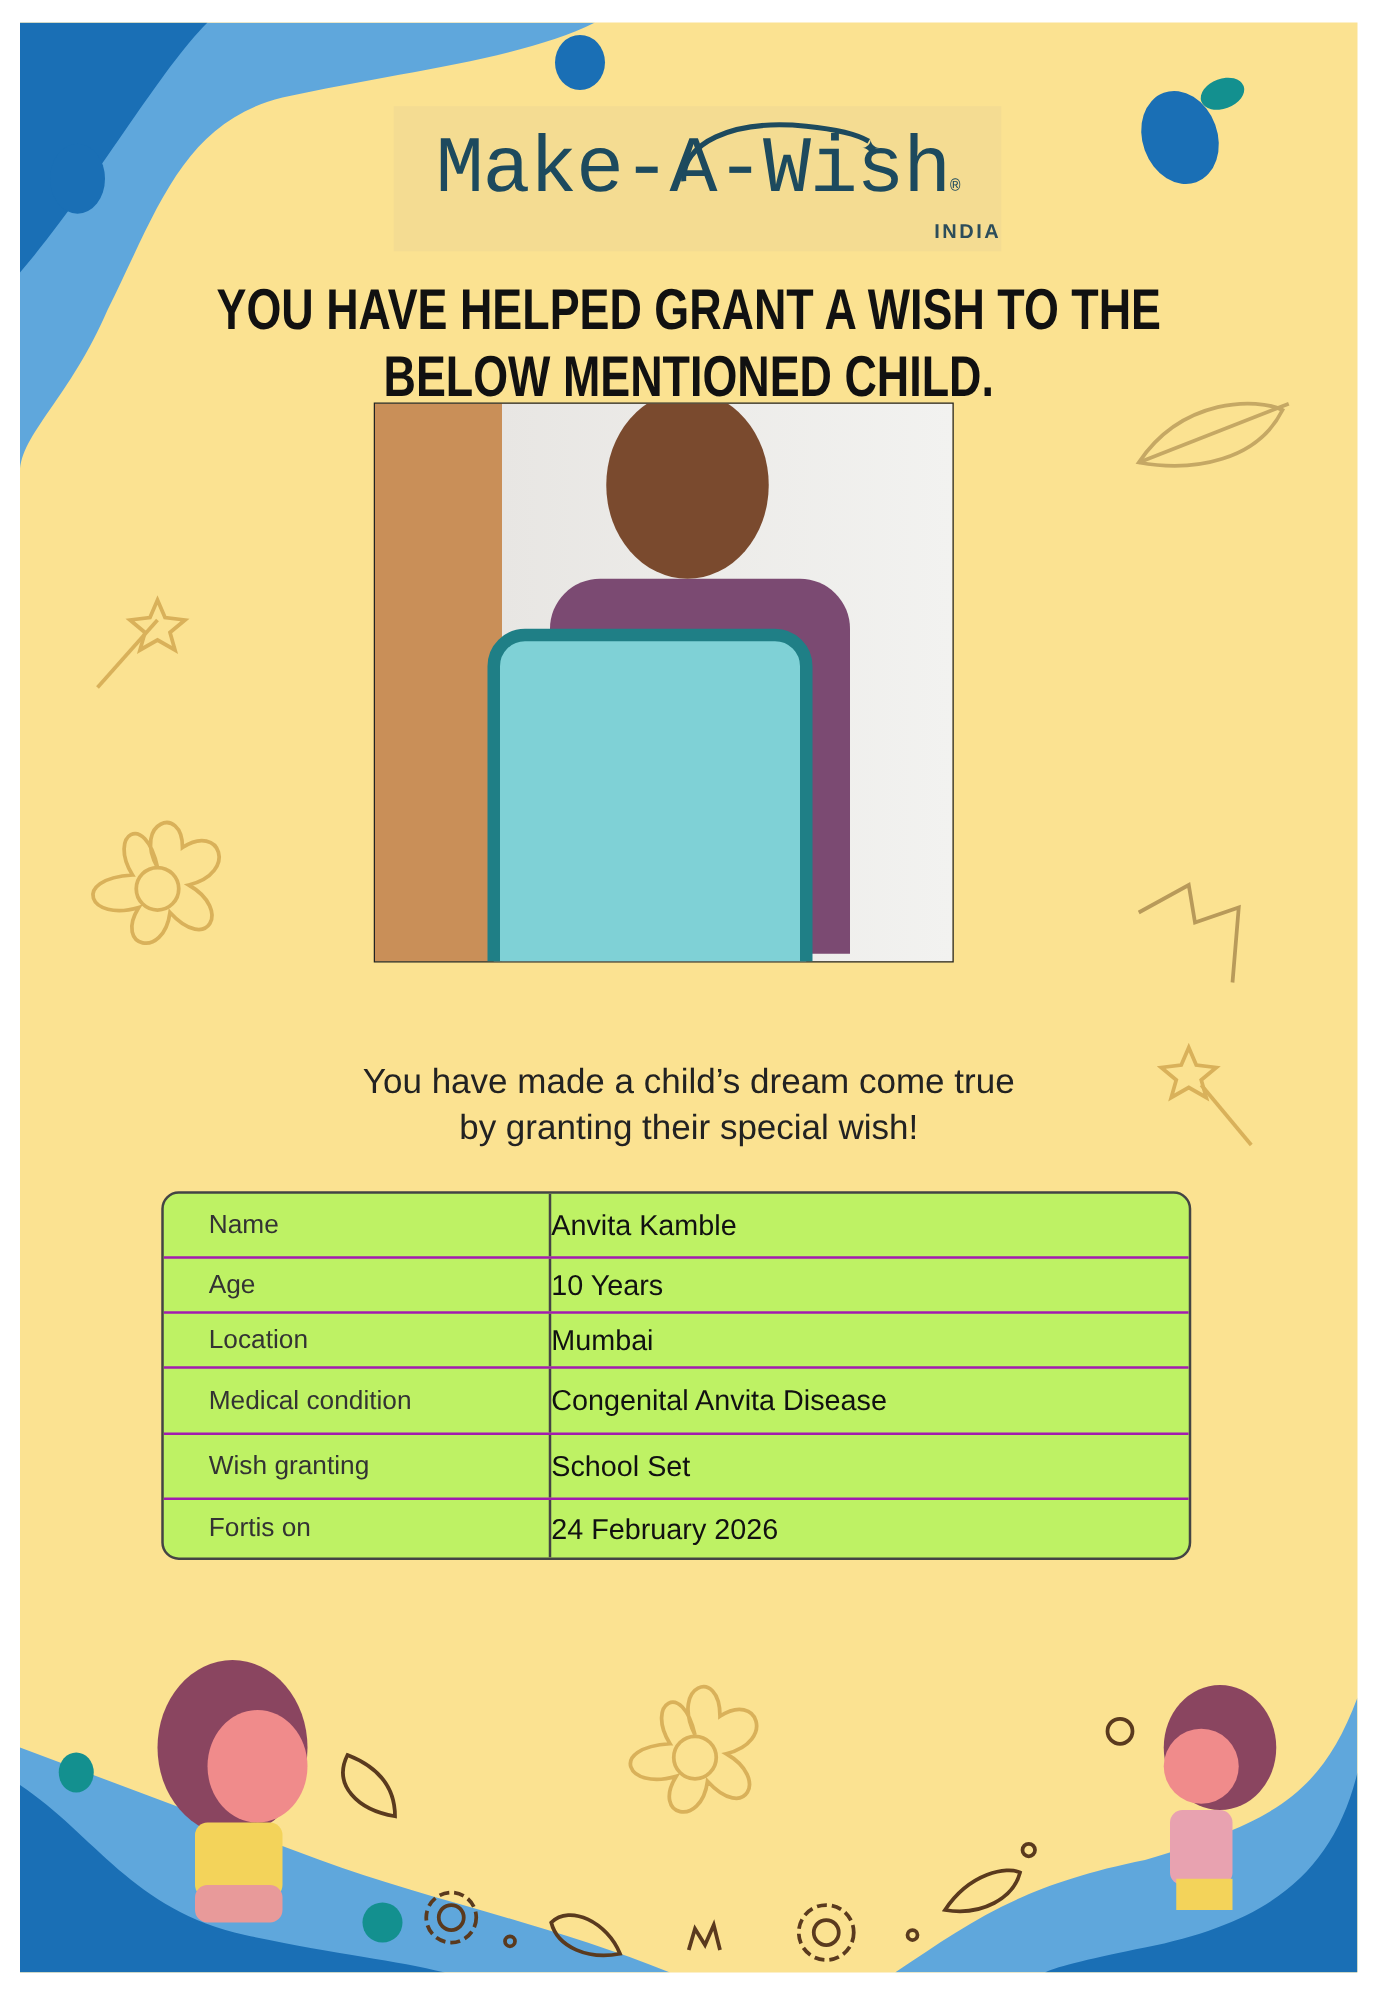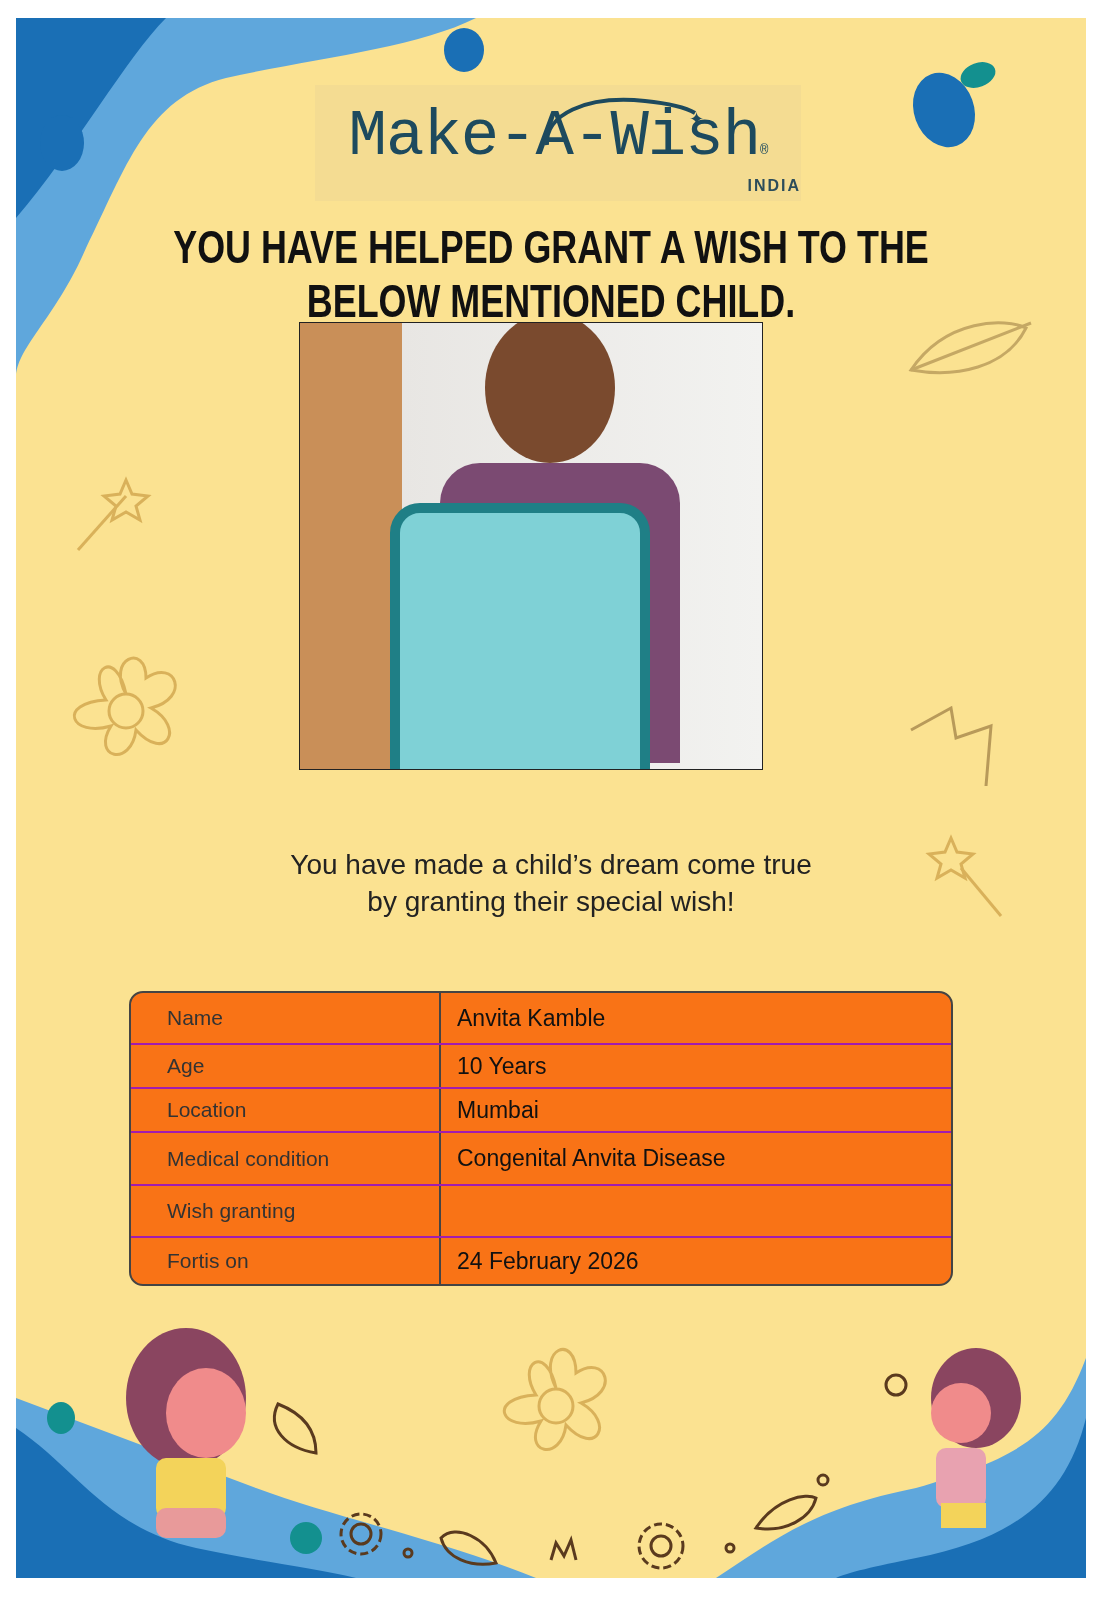--- a/index.html
+++ b/index.html
@@ -7,25 +7,25 @@
   .page{position:absolute;left:16px;top:18px;width:1070px;height:1560px;background:#fbe291;overflow:hidden;}
   .logo-box{position:absolute;left:299px;top:67px;width:486px;height:116px;background:#f4dc92;}
   .logo-text{position:absolute;left:0;top:16px;width:100%;text-align:center;font-family:Liberation Mono, monospace;font-size:64px;color:#1d4a5e;letter-spacing:-1px;}
   .logo-sub{position:absolute;left:0;top:92px;width:100%;text-align:right;font-size:16px;font-weight:bold;color:#2c4d5a;letter-spacing:2px;}
   .headline{position:absolute;left:0;top:202px;width:100%;text-align:center;font-family:"Liberation Sans Narrow","Liberation Sans",sans-serif;font-weight:bold;font-size:46px;color:#111;transform:scaleX(0.78);transform-origin:center;letter-spacing:0;}
   .photo{position:absolute;left:283px;top:304px;width:462px;height:446px;border:1.5px solid #222;background:linear-gradient(90deg,#c98f58 0,#c98f58 22%,#e8e6e3 22%,#f2f2f0 100%);overflow:hidden;}
   .photo .shirt{position:absolute;left:140px;top:140px;width:240px;height:300px;background:#7b4a72;border-radius:40px 40px 0 0;}
   .photo .head{position:absolute;left:185px;top:-10px;width:130px;height:150px;background:#7a4a2e;border-radius:50%;}
   .photo .bag{position:absolute;left:90px;top:180px;width:240px;height:270px;background:#7fd1d6;border:10px solid #1f7f86;border-radius:30px 30px 10px 10px;}
   .tagline{position:absolute;left:0;top:828px;width:100%;text-align:center;font-size:28px;line-height:37px;color:#222;}
-  .info{position:absolute;left:113px;top:973px;width:820px;border:2px solid #444;border-radius:14px;background:#f97316;overflow:hidden;}
+  .info{position:absolute;left:113px;top:935px;width:820px;border:2px solid #444;border-radius:14px;background:#bef264;overflow:hidden;}
   .row{display:flex;border-top:2px solid #a21caf;}
   .row:first-child{border-top:none;}
   .cell-label{width:310px;border-right:2px solid #444;padding-left:36px;box-sizing:border-box;font-size:21px;color:#333;display:flex;align-items:center;}
-  .cell-value{flex:1;padding-left:16px;font-size:23px;color:#111;display:flex;align-items:center;text-align:center;}
+  .cell-value{flex:1;font-size:23px;color:#111;display:flex;align-items:center;text-align:center;}
   svg.deco{position:absolute;left:0;top:0;}
 </style>
 </head>
 <body>
 
 <div class="page">
 
   <svg class="deco" width="1070" height="1560">
 
     <path d="M0,0 L460,0 C400,30 300,40 210,60 C130,80 110,150 70,230 C40,300 0,330 0,360 Z" fill="#5fa7dc"></path>
@@ -130,20 +130,21 @@
     <div class="row" style="height:42px">
       <div class="cell-label">Location</div>
       <div class="cell-value">Mumbai</div>
     </div>
     <div class="row" style="height:51px">
       <div class="cell-label">Medical condition</div>
       <div class="cell-value">Congenital Anvita Disease</div>
     </div>
     <div class="row" style="height:50px">
       <div class="cell-label">Wish granting</div>
+      <div class="cell-value">School Set</div>
     </div>
     <div class="row" style="height:46px">
       <div class="cell-label">Fortis on</div>
       <div class="cell-value">24 February 2026</div>
     </div>
   </div>
 
 </div>
 
 </body></html>

